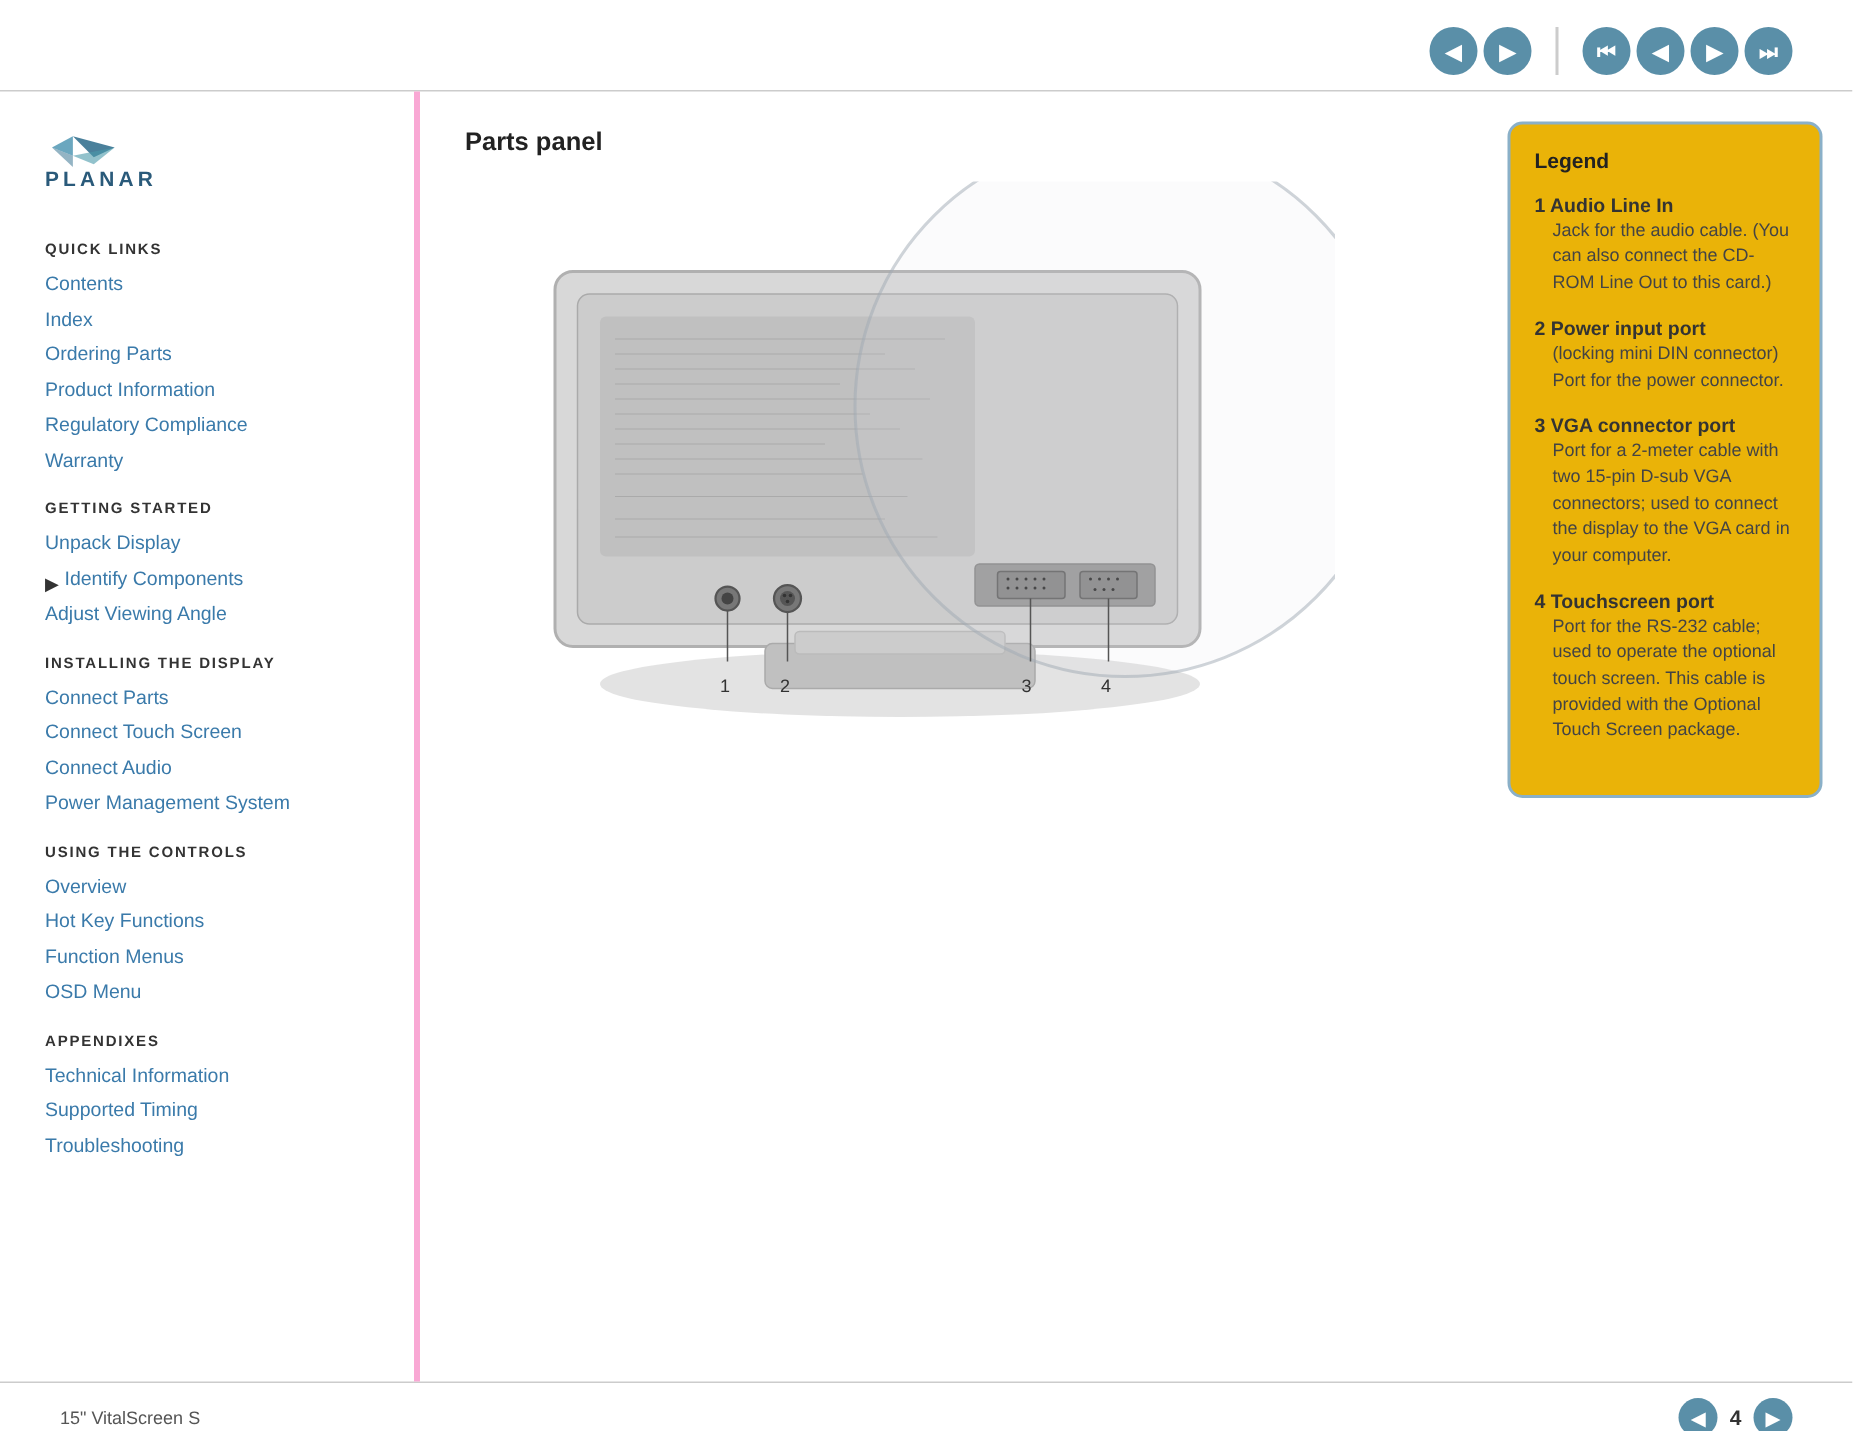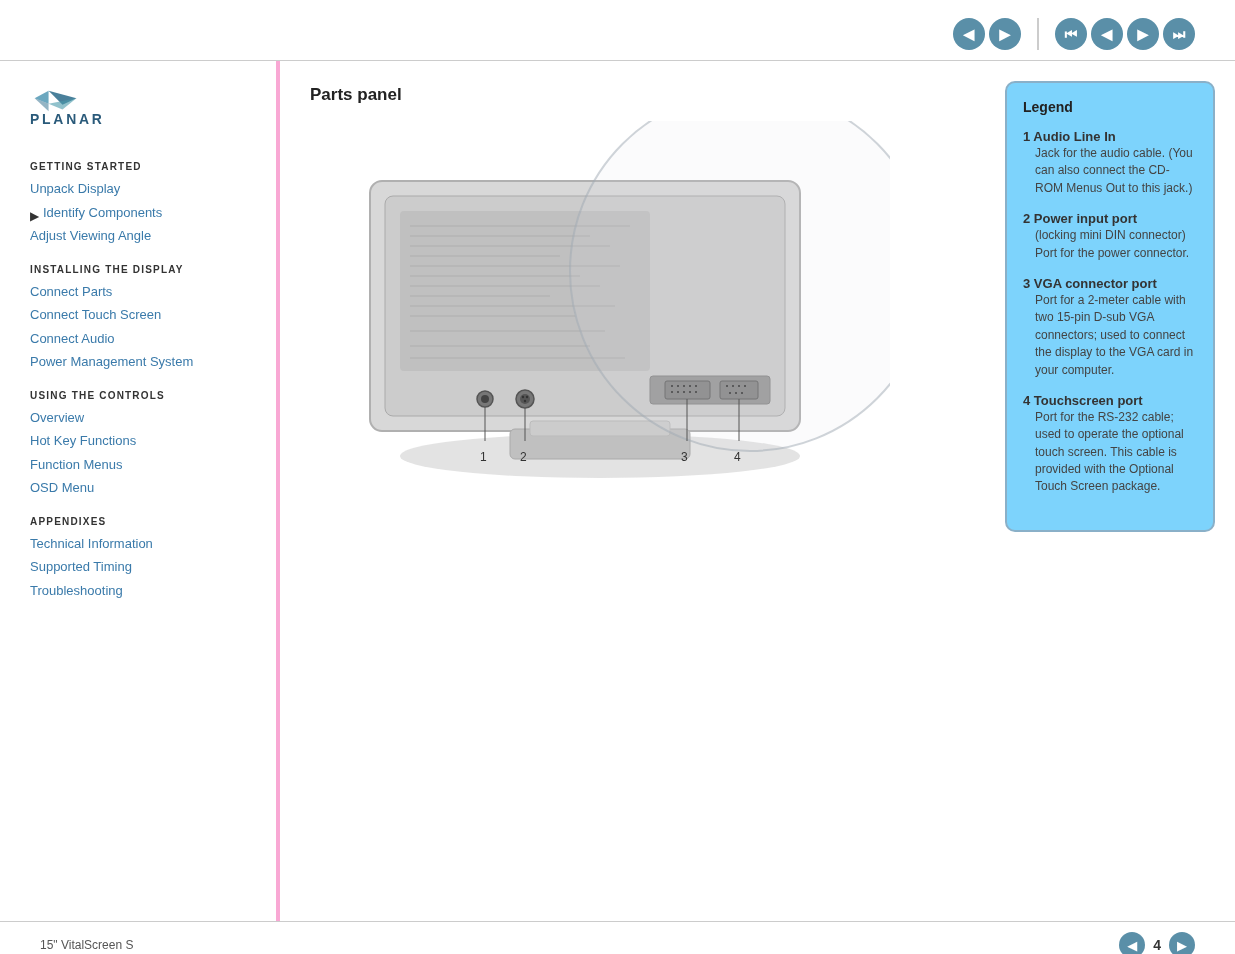--- a/index.html
+++ b/index.html
@@ -157,21 +157,21 @@
     .right-panel {
       width: 240px;
       min-width: 240px;
       padding: 20px 20px 20px 10px;
       flex-shrink: 0;
     }
     .legend-box {
       border: 2px solid #8ab0c8;
       border-radius: 10px;
       padding: 16px 16px 20px 16px;
-      background: #7dd3fc;
+      background: #eab308;
     }
     .legend-title {
       font-size: 14px;
       font-weight: bold;
       color: #222;
       margin-bottom: 14px;
     }
     .legend-item {
       margin-bottom: 14px;
     }
@@ -222,20 +222,29 @@
 
         <path d="M20,10 L50,18 L35,25 Z" fill="#2a6a8a" opacity="0.85"></path>
         <path d="M20,10 L5,18 L20,24 Z" fill="#3a8aaa" opacity="0.75"></path>
         <path d="M20,24 L50,18 L35,30 Z" fill="#4a9aaa" opacity="0.6"></path>
         <path d="M20,24 L5,18 L20,32 Z" fill="#2a6a8a" opacity="0.5"></path>
 
         <text x="0" y="46" font-family="Arial" font-size="15" font-weight="bold" letter-spacing="3" fill="#2a5a7a">PLANAR</text>
       </svg>
     </div>
 
+    <div class="sidebar-section">
+      <div class="sidebar-section-title">QUICK LINKS</div>
+      <a class="sidebar-link">Contents</a>
+      <a class="sidebar-link">Index</a>
+      <a class="sidebar-link">Ordering Parts</a>
+      <a class="sidebar-link">Product Information</a>
+      <a class="sidebar-link">Regulatory Compliance</a>
+      <a class="sidebar-link">Warranty</a>
+    </div>
 
     <div class="sidebar-section">
       <div class="sidebar-section-title">GETTING STARTED</div>
       <a class="sidebar-link">Unpack Display</a>
       <a class="sidebar-link active" style="display:flex;align-items:center;">
         <span class="sidebar-arrow">▶</span>Identify Components
       </a>
       <a class="sidebar-link">Adjust Viewing Angle</a>
     </div>
 
@@ -350,21 +359,21 @@
       </svg>
     </div>
   </div>
 
   <div class="right-panel">
     <div class="legend-box">
       <div class="legend-title">Legend</div>
 
       <div class="legend-item">
         <span class="legend-item-num">1 </span><span class="legend-item-label">Audio Line In</span>
-        <div class="legend-item-desc">Jack for the audio cable. (You can also connect the CD-ROM Menus Out to this jack.)</div>
+        <div class="legend-item-desc">Jack for the audio cable. (You can also connect the CD-ROM Line Out to this card.)</div>
       </div>
 
       <div class="legend-item">
         <span class="legend-item-num">2 </span><span class="legend-item-label">Power input port</span>
         <div class="legend-item-desc">(locking mini DIN connector)<br>Port for the power connector.</div>
       </div>
 
       <div class="legend-item">
         <span class="legend-item-num">3 </span><span class="legend-item-label">VGA connector port</span>
         <div class="legend-item-desc">Port for a 2-meter cable with two 15-pin D-sub VGA connectors; used to connect the display to the VGA card in your computer.</div>

